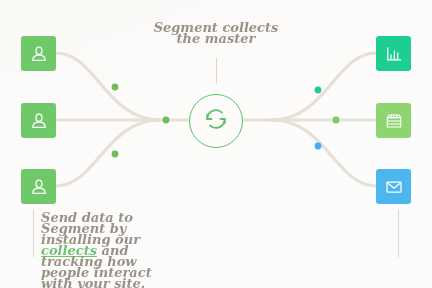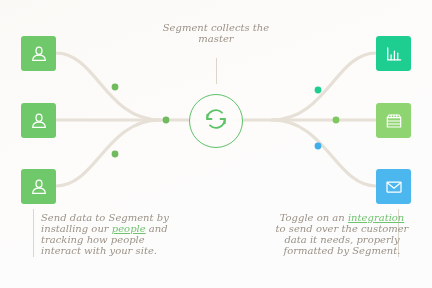--- a/index.html
+++ b/index.html
@@ -49,23 +49,24 @@
     background: rgba(253,252,250,0.92);
     display: flex;
     align-items: center;
     justify-content: center;
     box-sizing: border-box;
   }
   .caption {
     position: absolute;
     font-family: "DejaVu Serif", "Liberation Serif", serif;
     font-style: italic;
-    font-size: 10px;
+    font-size: 13px;
     line-height: 11px;
     color: #9b9287;
+    font-weight: bold;
   }
   #caption-top {
     left: 146px;
     top: 22px;
     width: 140px;
     text-align: center;
   }
   #caption-left {
     left: 41px;
     top: 212px;
@@ -203,17 +204,16 @@
   </div>
 
   <div class="rule" id="rule-top"></div>
   <div class="rule" id="rule-left"></div>
   <div class="rule" id="rule-right"></div>
 
   <div class="caption" id="caption-top">
     <div>Segment collects the master</div>
   </div>
 
-  <div class="caption" id="caption-left"><span>Send data to Segment by installing our </span><a class="lnk" href="#">people</a><span> and tracking how people interact with your site.</span></div>
-
-  <div class="caption" id="caption-right"><span>Toggle on an </span><a class="lnk" href="#">integration</a><span> to send over the customer data it needs, properly formatted by Segment.</span></div>
+  <div class="caption" id="caption-left"><span>Send data to Segment by installing our </span><a class="lnk" href="#">collects</a><span> and tracking how people interact with your site.</span></div>
+
 
 </div>
 
 </body></html>

